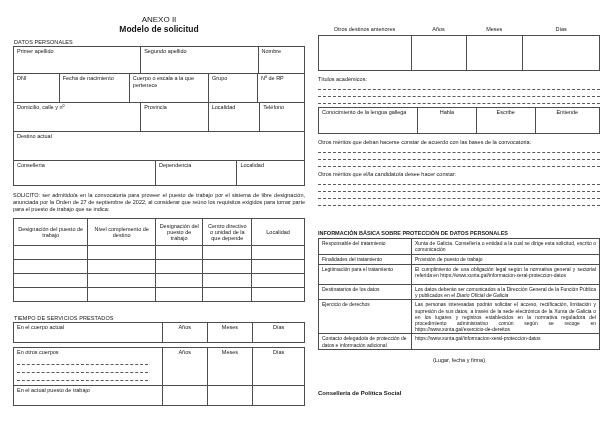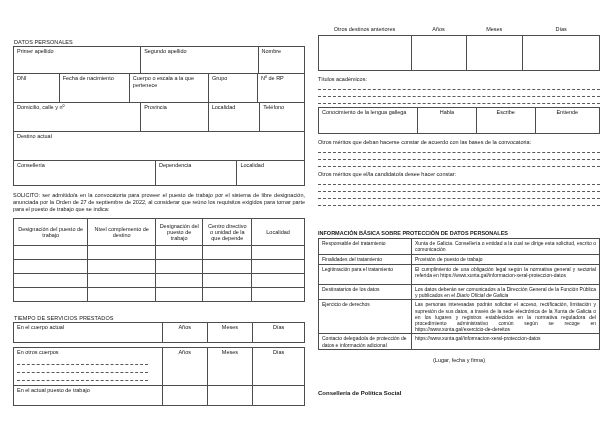--- a/index.html
+++ b/index.html
@@ -26,20 +26,22 @@
   .pdlab { font-size: 5px; line-height: 6.2px; }
   .pdval { font-size: 5px; line-height: 6.2px; text-align: justify; }
   .colhead { font-size: 5.5px; text-align:center; display:inline-block; }
 </style>
 </head>
 <body>
 
 <div class="page">
 
   <div class="abs" style="left:13px; top:15px; width:292px; text-align:center;">
+    <div class="title1">ANEXO II</div>
+    <div class="title2">Modelo de solicitud</div>
   </div>
 
   <div class="abs sec" style="left:14px; top:39px;">DATOS PERSONALES</div>
 
   <div class="tbl" style="left:13px; top:46px; width:292px;">
     <div class="tr" style="height:26px">
       <div class="td" style="width:43.5%">
           <span class="lab">Primer apellido</span>
         </div>
       <div class="td" style="width:40.5%">

